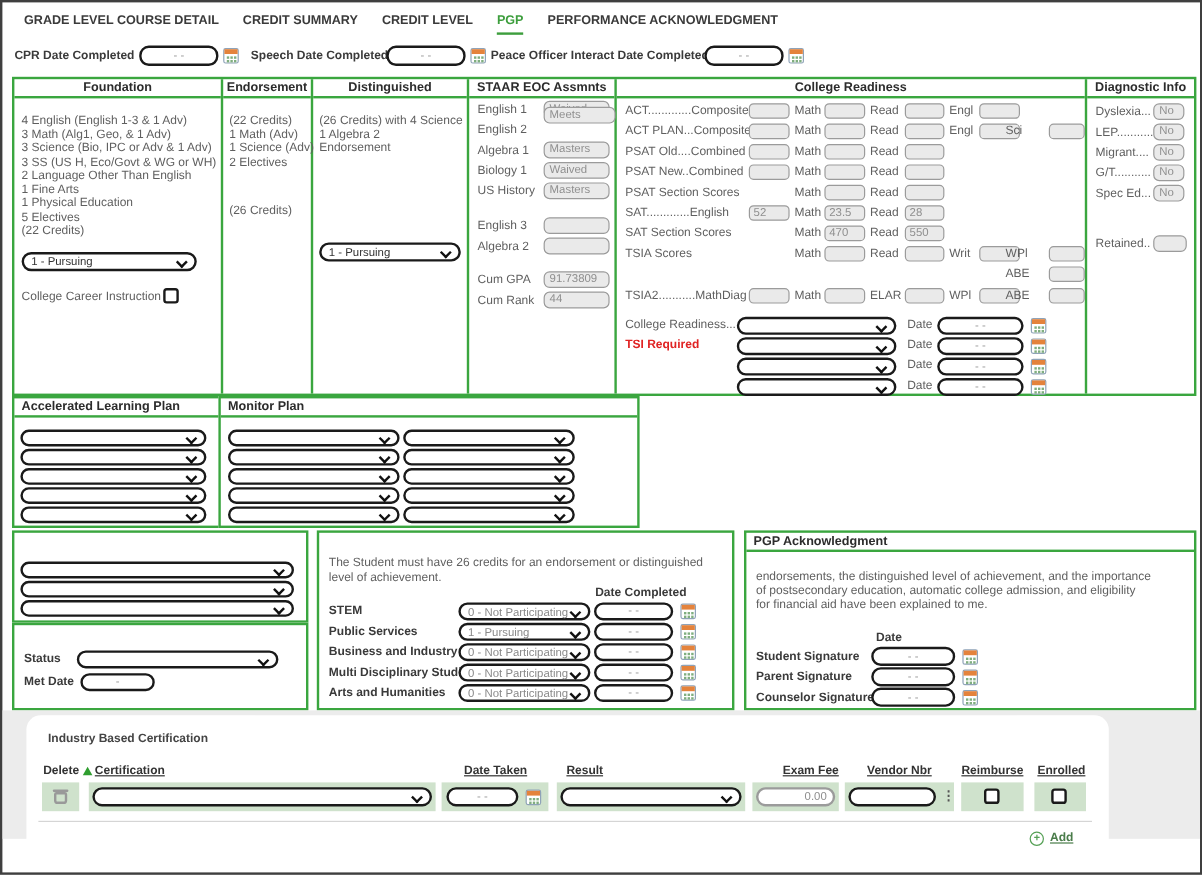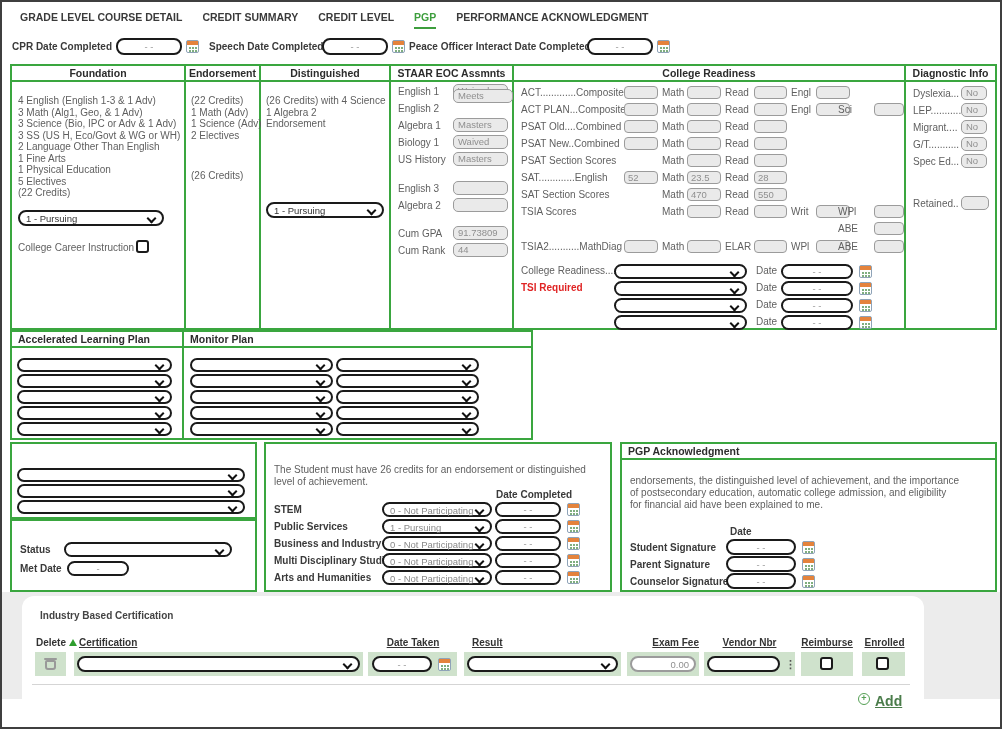--- a/index.html
+++ b/index.html
@@ -494,15 +494,15 @@
       </div>
     <div class="in" style="left:608px;top:60px;width:66px;border-color:#9b9b9b;color:#8f8f8f;text-align:right;padding-right:5px">0.00</div>
     <div class="in" style="left:685px;top:60px;width:73px"></div>
     <span class="dots3" style="left:763px;top:61px">⋮</span>
     <div class="cb" style="left:798px;top:61px"></div>
     <div class="cb" style="left:854px;top:61px"></div>
 
     <div class="abs" style="left:10px;top:88px;width:878px;height:1px;background:#d5d5d5"></div>
 
     <span class="addic" style="left:836px;top:97px"></span>
-    <span class="abs" style="left:853px;top:97px;font-size:14px;font-weight:bold;color:#4a7c4a;text-decoration:underline">Add</span>
+    <span class="abs" style="left:853px;top:97px;font-size:10px;font-weight:bold;color:#4a7c4a;text-decoration:underline">Add</span>
   </div>
 </div>
 
 </body></html>

